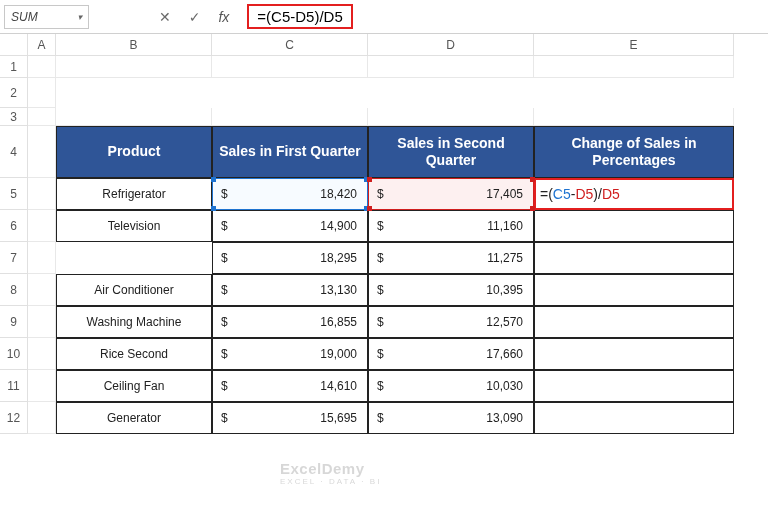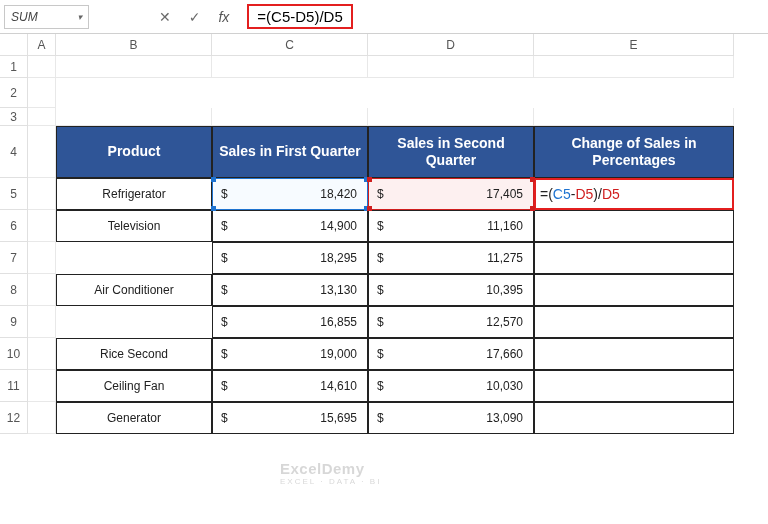--- a/index.html
+++ b/index.html
@@ -282,20 +282,21 @@
   <div class="cell tbl-cell money" style="grid-column:4;grid-row:9">
       <span class="dollar">$</span>
       <span class="val">13,130</span>
     </div>
   <div class="cell tbl-cell money" style="grid-column:5;grid-row:9">
       <span class="dollar">$</span>
       <span class="val">10,395</span>
     </div>
   <div class="cell tbl-cell" style="grid-column:6;grid-row:9"></div>
 
+  <div class="cell tbl-cell product" style="grid-column:3;grid-row:10">Washing Machine</div>
   <div class="cell tbl-cell money" style="grid-column:4;grid-row:10">
       <span class="dollar">$</span>
       <span class="val">16,855</span>
     </div>
   <div class="cell tbl-cell money" style="grid-column:5;grid-row:10">
       <span class="dollar">$</span>
       <span class="val">12,570</span>
     </div>
   <div class="cell tbl-cell" style="grid-column:6;grid-row:10"></div>
 

